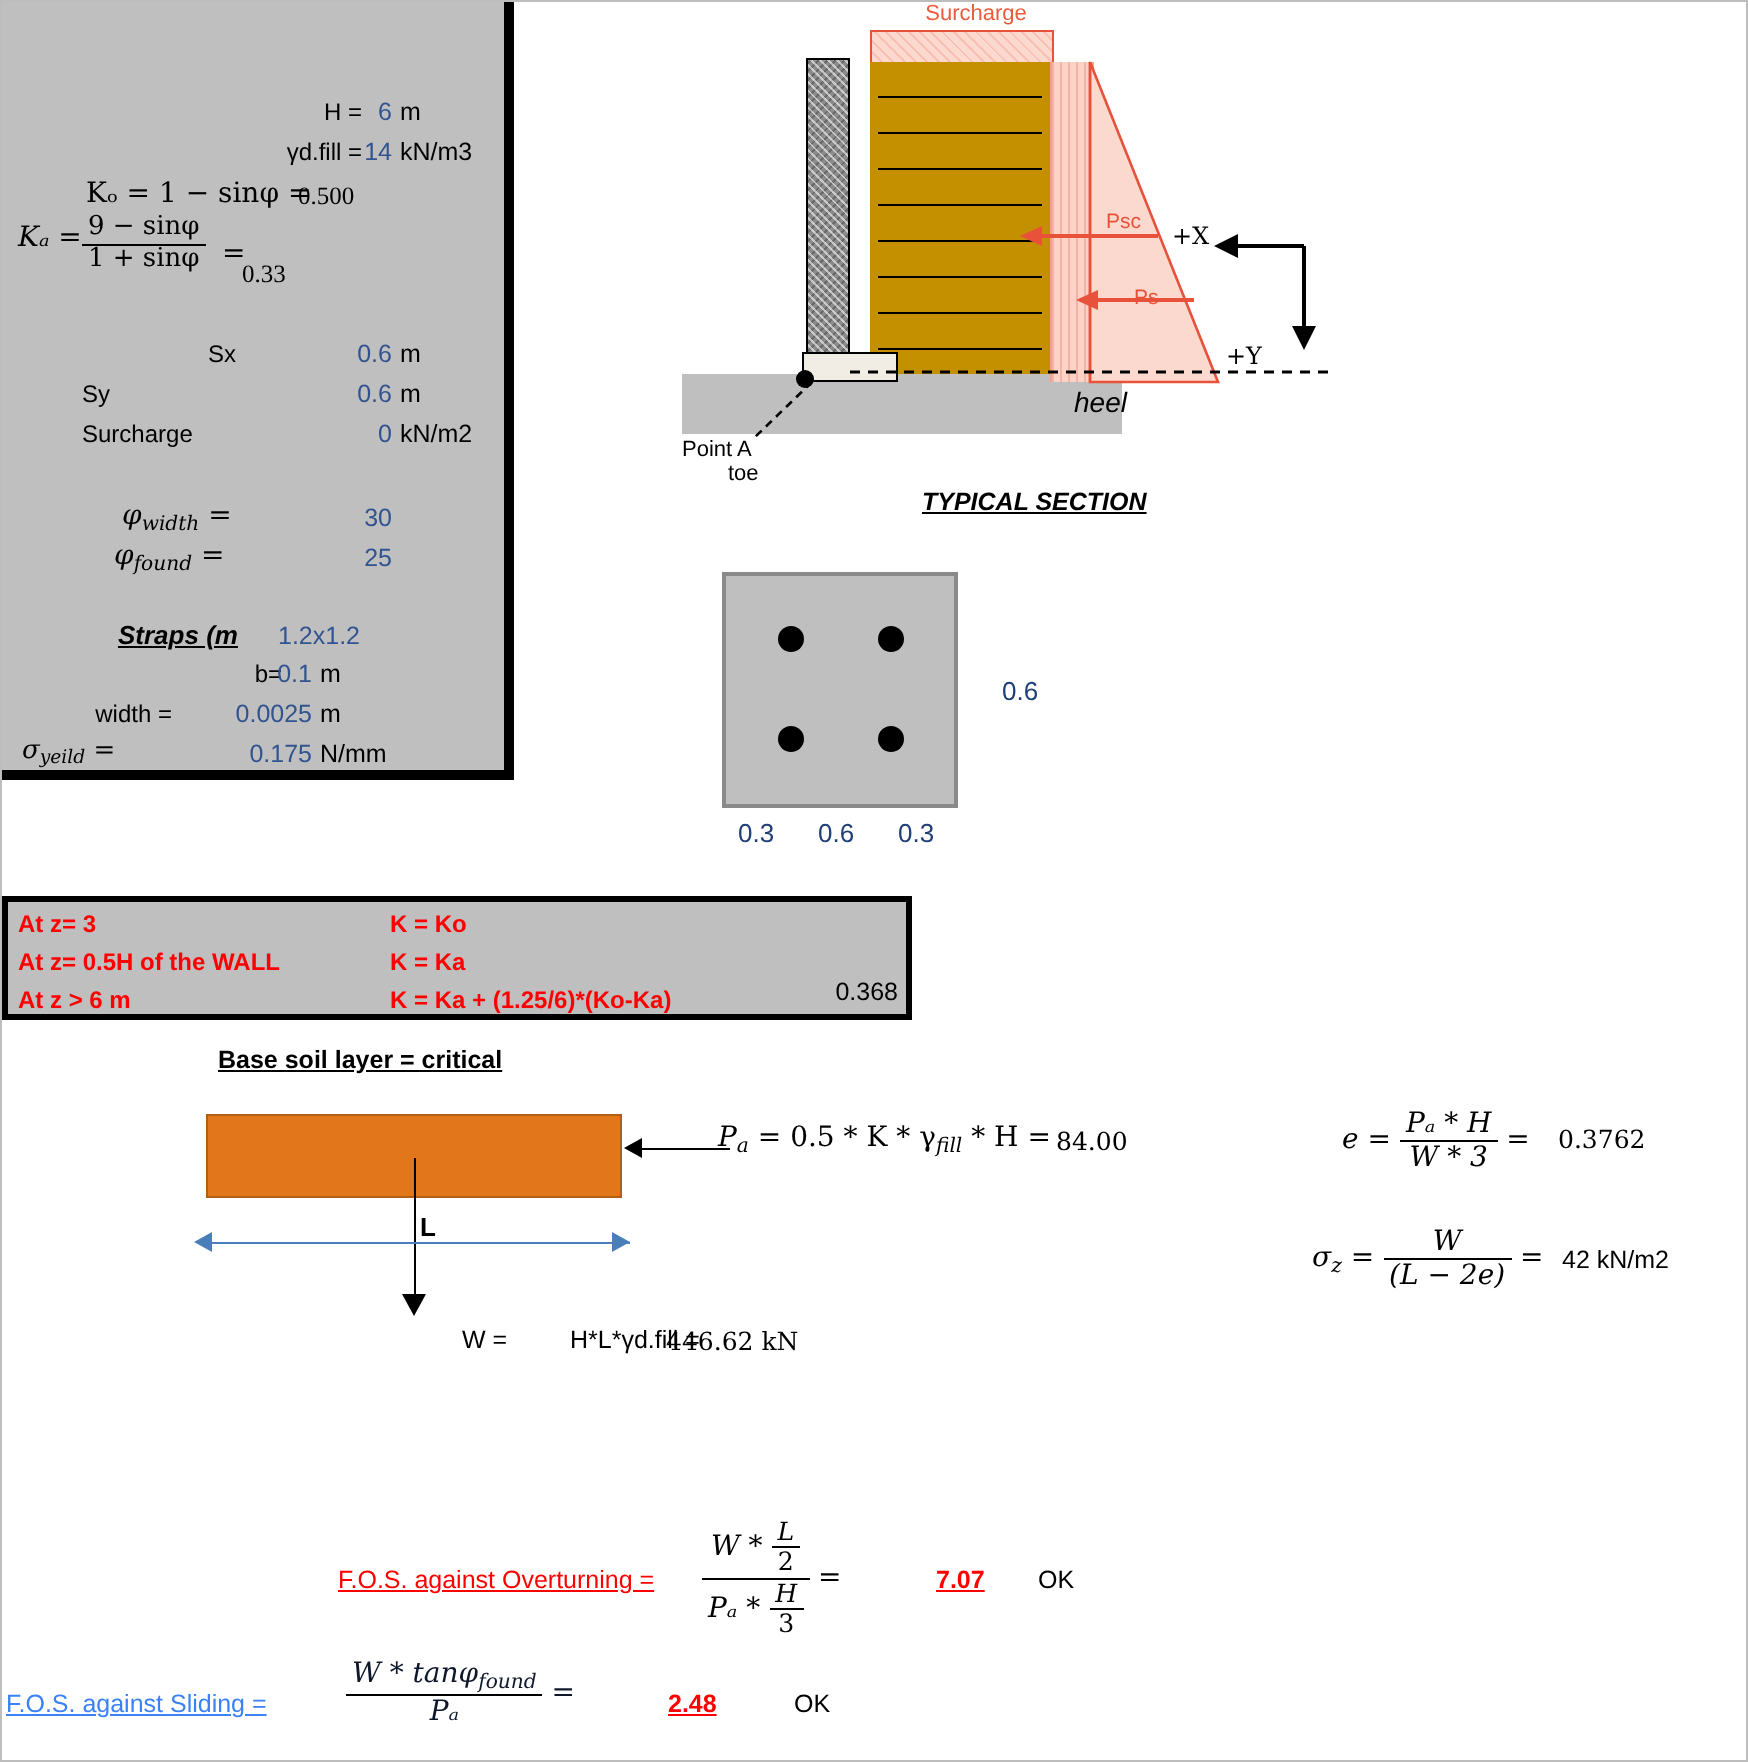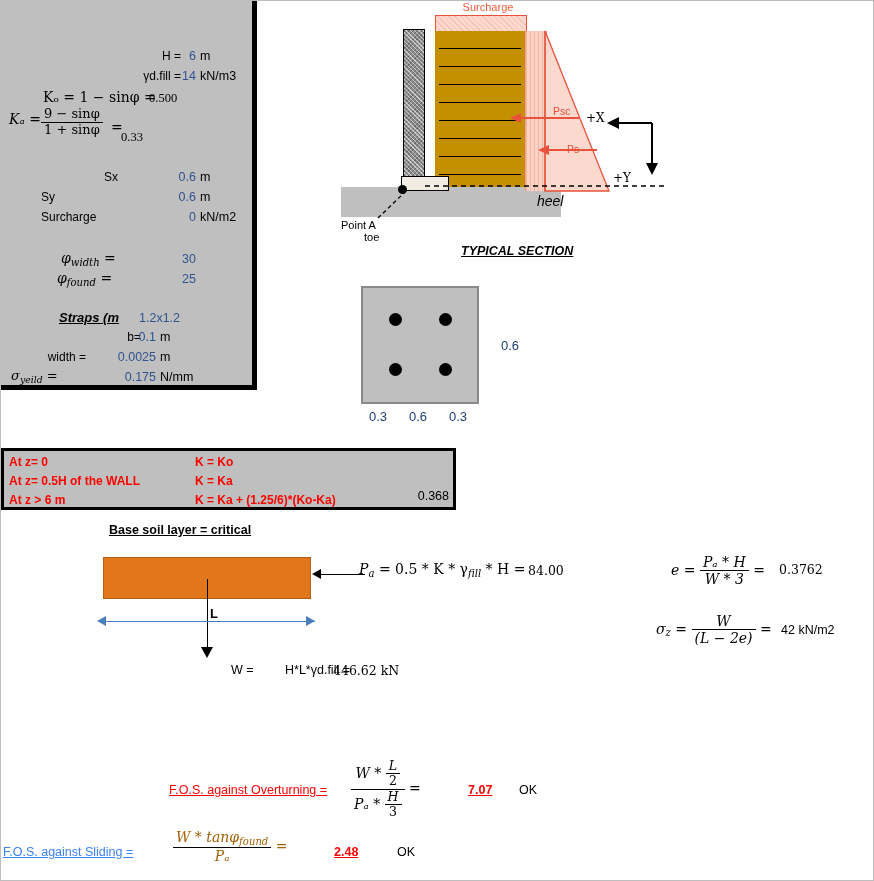--- a/index.html
+++ b/index.html
@@ -181,21 +181,21 @@
     text-decoration: underline; font-weight: normal;
   }
   #fos-ot-formula { left: 350px; top: 758px; font-size: 14px; color: #000; }
   #fos-ot-value { left: 467px; top: 782px; font-size: 12.5px; color: #ff0000; text-decoration: underline; font-weight: bold; }
   #fos-ot-ok { left: 518px; top: 782px; font-size: 12.5px; color: #000; }
 
   #fos-sl-label {
     left: 2px; top: 844px; font-size: 12.5px; color: #3b82f6;
     text-decoration: underline;
   }
-  #fos-sl-formula { left: 172px; top: 828px; font-size: 14px; color: #a16207; }
+  #fos-sl-formula { left: 172px; top: 828px; font-size: 14px; color: #0f172a; }
   #fos-sl-value { left: 333px; top: 844px; font-size: 12.5px; color: #ff0000; text-decoration: underline; font-weight: bold; }
   #fos-sl-ok { left: 396px; top: 844px; font-size: 12.5px; color: #000; }
 </style>
 </head>
 <body>
 
 <div class="abs" id="data-input-panel">
 
   <div class="di-label" style="left:100px; top:48px; width:80px;">H =</div>
   <div class="di-val" style="left:150px; top:48px; width:45px;">6</div>
@@ -328,21 +328,21 @@
   <div class="strap-dot" style="left:28px; top:77px;"></div>
   <div class="strap-dot" style="left:78px; top:77px;"></div>
 
   <div class="strap-dim" style="left:140px; top:52px;">0.6</div>
   <div class="strap-dim" style="left:8px; top:123px;">0.3</div>
   <div class="strap-dim" style="left:48px; top:123px;">0.6</div>
   <div class="strap-dim" style="left:88px; top:123px;">0.3</div>
 </div>
 
 <div class="abs" id="k-table">
-  <div class="k-row k-cond" style="top:2px;">At z= 0</div>
+  <div class="k-row k-cond" style="top:2px;">At z= 3</div>
   <div class="k-row k-val" style="top:2px;">K = Ko</div>
   <div class="k-row k-cond" style="top:21px;">At z= 0.5H of the WALL</div>
   <div class="k-row k-val" style="top:21px;">K = Ka</div>
   <div class="k-row k-cond" style="top:40px;">At z &gt; 6 m</div>
   <div class="k-row k-val" style="top:40px;">K = Ka + (1.25/6)*(Ko-Ka)</div>
   <div id="k-number">0.368</div>
 </div>
 
 <div class="abs" id="base-soil-title">Base soil layer = critical</div>
 <div class="abs" id="orange-block"></div>

